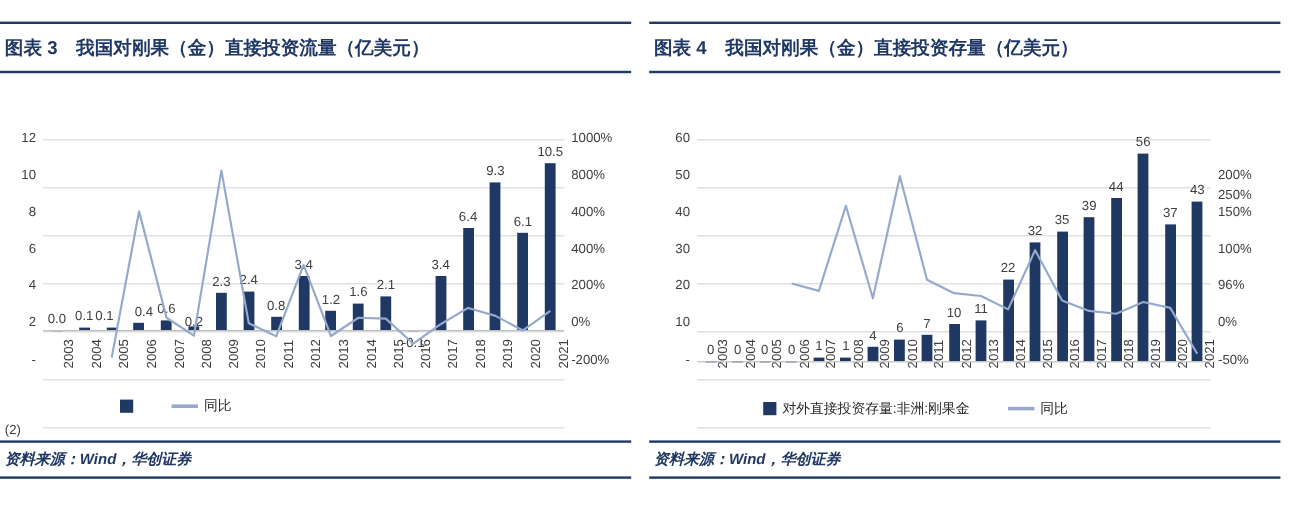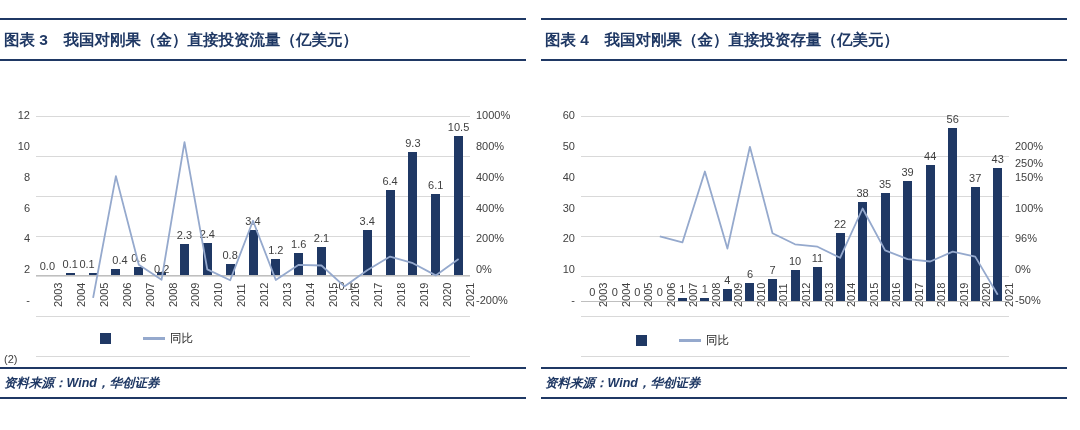--- a/index.html
+++ b/index.html
@@ -198,21 +198,21 @@
         <div class="bar" style="left: 249.5px; top: 209.167px; width: 9px; height: 30.8333px;"></div>
         <div class="dlabel" style="width: 40px; left: 234px; top: 194.167px;">10</div>
         <div class="xlabel" style="left: 259px; top: 246px;">2012</div>
         <div class="bar" style="left: 272.026px; top: 206.083px; width: 9px; height: 33.9167px;"></div>
         <div class="dlabel" style="width: 40px; left: 256.526px; top: 191.083px;">11</div>
         <div class="xlabel" style="left: 281.526px; top: 246px;">2013</div>
         <div class="bar" style="left: 294.553px; top: 172.167px; width: 9px; height: 67.8333px;"></div>
         <div class="dlabel" style="width: 40px; left: 279.053px; top: 157.167px;">22</div>
         <div class="xlabel" style="left: 304.053px; top: 246px;">2014</div>
         <div class="bar" style="left: 317.079px; top: 141.333px; width: 9px; height: 98.6667px;"></div>
-        <div class="dlabel" style="width: 40px; left: 301.579px; top: 126.333px;">38</div>
+        <div class="dlabel" style="width: 40px; left: 301.579px; top: 126.333px;">32</div>
         <div class="xlabel" style="left: 326.579px; top: 246px;">2015</div>
         <div class="bar" style="left: 339.605px; top: 132.083px; width: 9px; height: 107.917px;"></div>
         <div class="dlabel" style="width: 40px; left: 324.105px; top: 117.083px;">35</div>
         <div class="xlabel" style="left: 349.105px; top: 246px;">2016</div>
         <div class="bar" style="left: 362.132px; top: 119.75px; width: 9px; height: 120.25px;"></div>
         <div class="dlabel" style="width: 40px; left: 346.632px; top: 104.75px;">39</div>
         <div class="xlabel" style="left: 371.632px; top: 246px;">2017</div>
         <div class="bar" style="left: 384.658px; top: 104.333px; width: 9px; height: 135.667px;"></div>
         <div class="dlabel" style="width: 40px; left: 369.158px; top: 89.3333px;">44</div>
         <div class="xlabel" style="left: 394.158px; top: 246px;">2018</div>
@@ -224,20 +224,21 @@
         <div class="xlabel" style="left: 439.211px; top: 246px;">2020</div>
         <div class="bar" style="left: 452.237px; top: 107.417px; width: 9px; height: 132.583px;"></div>
         <div class="dlabel" style="width: 40px; left: 436.737px; top: 92.4167px;">43</div>
         <div class="xlabel" style="left: 461.737px; top: 246px;">2021</div>
         <div class="gridline" style="left: 40px; width: 428px; top: 240px; background: rgb(191, 191, 191);"></div>
         <svg class="lineoverlay" width="526" height="300">
           <path d="M118.8 175.3 L141.4 181.4 L163.9 110.5 L186.4 187.6 L208.9 85.8 L231.5 172.2 L254.0 183.3 L276.5 185.7 L299.1 196.8 L321.6 147.5 L344.1 189.4 L366.6 198.1 L389.2 200.5 L411.7 190.7 L434.2 195.6 L456.7 233.8" fill="none" stroke="#95a9cd" stroke-width="1.8" stroke-linejoin="round"></path>
         </svg>
         <div class="legend" style="left: 95px; top: 272px;">
           <span class="legend-swatch"></span>
+          <span>对外直接投资存量:非洲:刚果金</span>
           <span style="display:inline-block;width:22px;"></span>
           <span class="legend-line"></span>
           <span>同比</span>
         </div>
       </div>
 
     <div class="rule" style="margin-top:6px;"></div>
     <div class="src">资料来源：Wind，华创证券</div>
     <div class="rule" style="margin-top:5px;"></div>
   </div>

